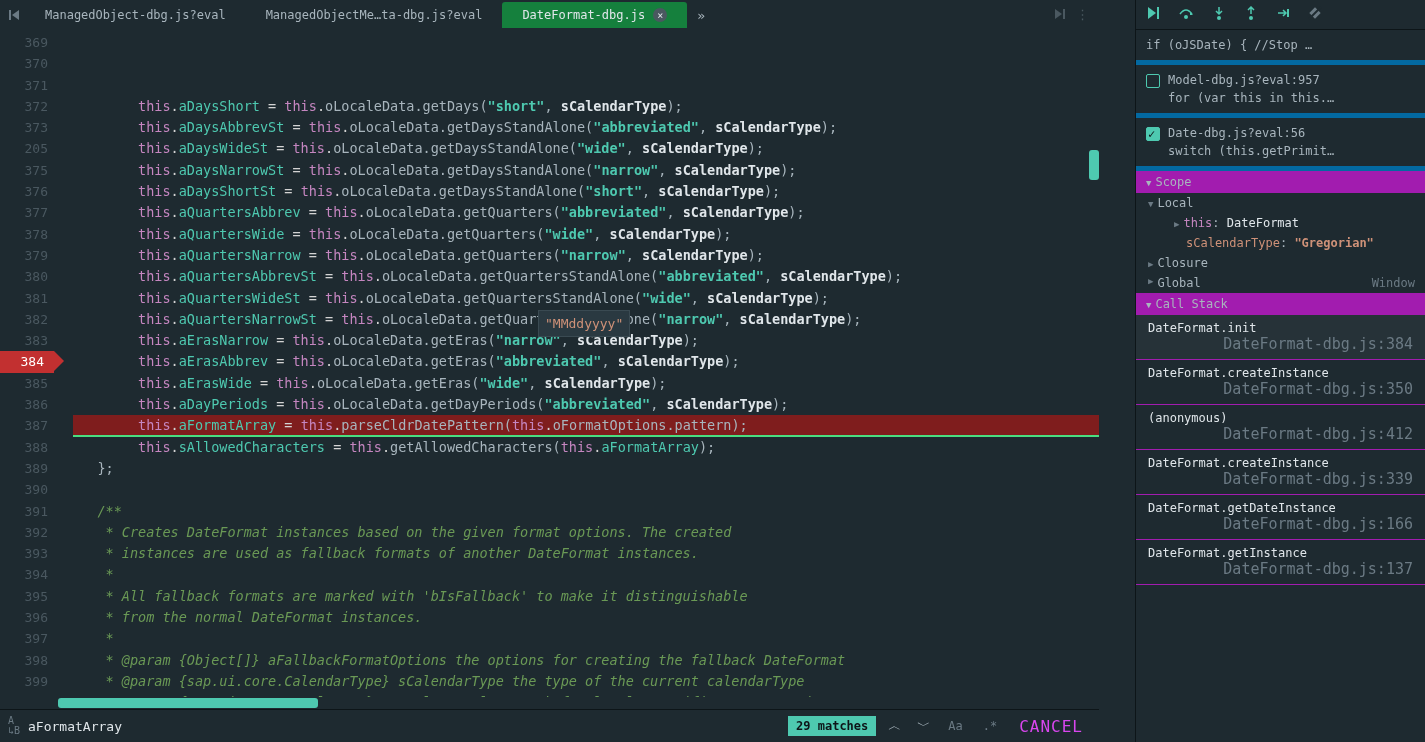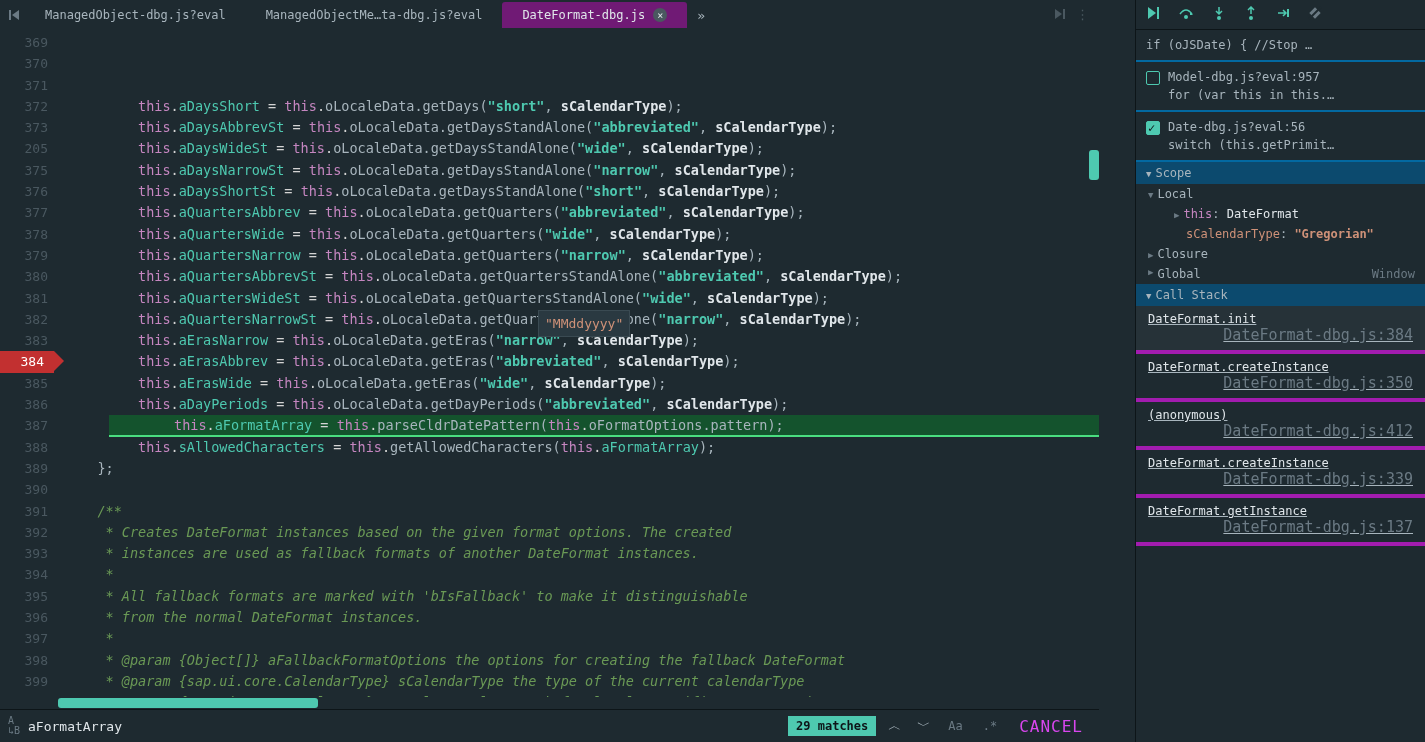--- a/index.html
+++ b/index.html
@@ -21,34 +21,34 @@
 
 .tab-bar {
   display: flex;
   background: #1e2a30;
   height: 30px;
   align-items: center;
   padding-left: 5px;
 }
 .tab-nav-btn { width: 20px; height: 20px; display: flex; align-items: center; justify-content: center; color: #6b7a84; cursor: pointer; }
 .tab { padding: 6px 20px; color: #a8b5bd; cursor: pointer; font-size: 12px; white-space: nowrap; }
-.tab.active { background: #701a75; color: #e0e6ea; border-radius: 3px 3px 0 0; position: relative; }
+.tab.active { background: #15803d; color: #e0e6ea; border-radius: 3px 3px 0 0; position: relative; }
 .tab.active .close-x { margin-left: 8px; background: #4a5860; border-radius: 50%; width: 14px; height: 14px; display: inline-flex; align-items: center; justify-content: center; font-size: 10px; }
 .overflow-btn { padding: 0 10px; color: #a8b5bd; cursor: pointer; }
 .tab-right-icons { margin-left: auto; padding-right: 10px; color: #4a5860; display: flex; gap: 10px; }
 
 
 .code-area { flex: 1; display: flex; overflow: hidden; position: relative; background: #1e2a30; }
 .gutter { width: 58px; text-align: right; padding-right: 10px; color: #4a5860; font-size: 13px; line-height: 21.3px; padding-top: 2px; user-select: none; }
 .gutter .ln { height: 21.3px; }
 .gutter .ln.breakpoint { background: #c23030; color: #fff; position: relative; padding-right: 10px; margin-right: -6px; }
 .gutter .ln.breakpoint::after { content: ''; position: absolute; right: -10px; top: 0; border-top: 10.6px solid transparent; border-bottom: 10.6px solid transparent; border-left: 10px solid #c23030; }
 .code-lines { flex: 1; padding-left: 15px; line-height: 21.3px; font-size: 13.5px; white-space: pre; overflow: hidden; padding-top: 2px; position: relative; }
 .code-lines .line { height: 21.3px; }
-.line.exec { background: #14532d; border-bottom: 2px solid #4ade80; margin-left: 36px; }
+.line.exec { background: #7f1d1d; border-bottom: 2px solid #4ade80; }
 .kw-this { color: #c586c0; }
 .prop { color: #4ec9b0; }
 .op { color: #d4d4d4; }
 .fn { color: #a8b5bd; }
 .str { color: #4ec9b0; font-weight: bold; }
 .param { color: #e0e6ea; font-weight: bold; }
 .punc { color: #a8b5bd; }
 .comment { color: #6a9955; font-style: italic; }
 .tooltip { position: absolute; background: #2a3941; border: 1px solid #3a4a52; padding: 2px 6px; color: #ce9178; font-size: 13px; }
 
@@ -63,35 +63,35 @@
 .search-input { flex: 1; background: transparent; border: none; color: #e0e6ea; font-family: inherit; font-size: 13px; outline: none; }
 .match-count { background: #4ec9b0; color: #0d1518; padding: 3px 8px; font-weight: bold; font-size: 12px; }
 .search-nav { color: #a8b5bd; cursor: pointer; padding: 2px 4px; }
 .search-opt { color: #6b7a84; padding: 2px 6px; font-size: 12px; cursor: pointer; }
 .cancel-btn { color: #d946ef; font-size: 16px; letter-spacing: 1px; cursor: pointer; padding: 0 8px; }
 
 
 .debug-controls { display: flex; padding: 6px 10px; gap: 18px; align-items: center; border-bottom: 1px solid #0d1518; }
 .debug-controls .ctrl { color: #4ec9b0; cursor: pointer; font-size: 14px; }
 .debug-controls .ctrl.muted { color: #6b7a84; }
-.bp-item { padding: 6px 10px; font-size: 12px; line-height: 1.5; border-bottom: 2px solid #0369a1; }
+.bp-item { padding: 6px 10px; font-size: 12px; line-height: 1.5; border-bottom: 5px solid #0369a1; }
 .bp-item .loc { color: #a8b5bd; }
 .bp-item .snippet { color: #a8b5bd; font-family: inherit; white-space: nowrap; overflow: hidden; text-overflow: ellipsis; }
 .checkbox { display: inline-block; width: 14px; height: 14px; border: 1.5px solid #4ec9b0; border-radius: 2px; vertical-align: middle; margin-right: 8px; position: relative; }
 .checkbox.checked { background: #4ec9b0; }
 .checkbox.checked::after { content: '✓'; color: #0d1518; position: absolute; top: -3px; left: 1px; font-size: 12px; font-weight: bold; }
-.panel-section-header { background: #0c4a6e; padding: 4px 10px; font-size: 12px; color: #a8b5bd; cursor: pointer; }
+.panel-section-header { background: #a21caf; padding: 4px 10px; font-size: 12px; color: #a8b5bd; cursor: pointer; }
 .panel-section-header .tri { display: inline-block; margin-right: 4px; font-size: 9px; }
 .scope-item { padding: 3px 10px 3px 24px; font-size: 12px; }
 .scope-item .tri { font-size: 9px; margin-right: 4px; color: #6b7a84; }
 .scope-key { color: #c586c0; }
 .scope-val { color: #e0e6ea; }
 .scope-val.str { color: #ce9178; }
 .scope-sub { padding-left: 38px; }
-.call-frame { padding: 6px 12px; font-size: 12px; border-bottom: 4px solid #a21caf; cursor: pointer; text-decoration: underline; }
+.call-frame { padding: 6px 12px; font-size: 12px; border-bottom: 1px solid #a21caf; cursor: pointer; }
 .call-frame.active { background: #263238; }
 .call-frame .fname { color: #e0e6ea; }
 .call-frame .floc { color: #6b7a84; text-align: right; font-size: 15px; }
 </style>
 </head>
 <body>
 
 <div class="top-row">
   <div class="left-panel">
 
@@ -238,18 +238,22 @@
         </div>
         <div class="call-frame">
           <div class="fname">(anonymous)</div>
           <div class="floc">DateFormat-dbg.js:412</div>
         </div>
         <div class="call-frame">
           <div class="fname">DateFormat.createInstance</div>
           <div class="floc">DateFormat-dbg.js:339</div>
         </div>
         <div class="call-frame">
+          <div class="fname">DateFormat.getDateInstance</div>
+          <div class="floc">DateFormat-dbg.js:166</div>
+        </div>
+        <div class="call-frame">
           <div class="fname">DateFormat.getInstance</div>
           <div class="floc">DateFormat-dbg.js:137</div>
         </div>
       </div>
   </div>
 </div>
 
 </body></html>

